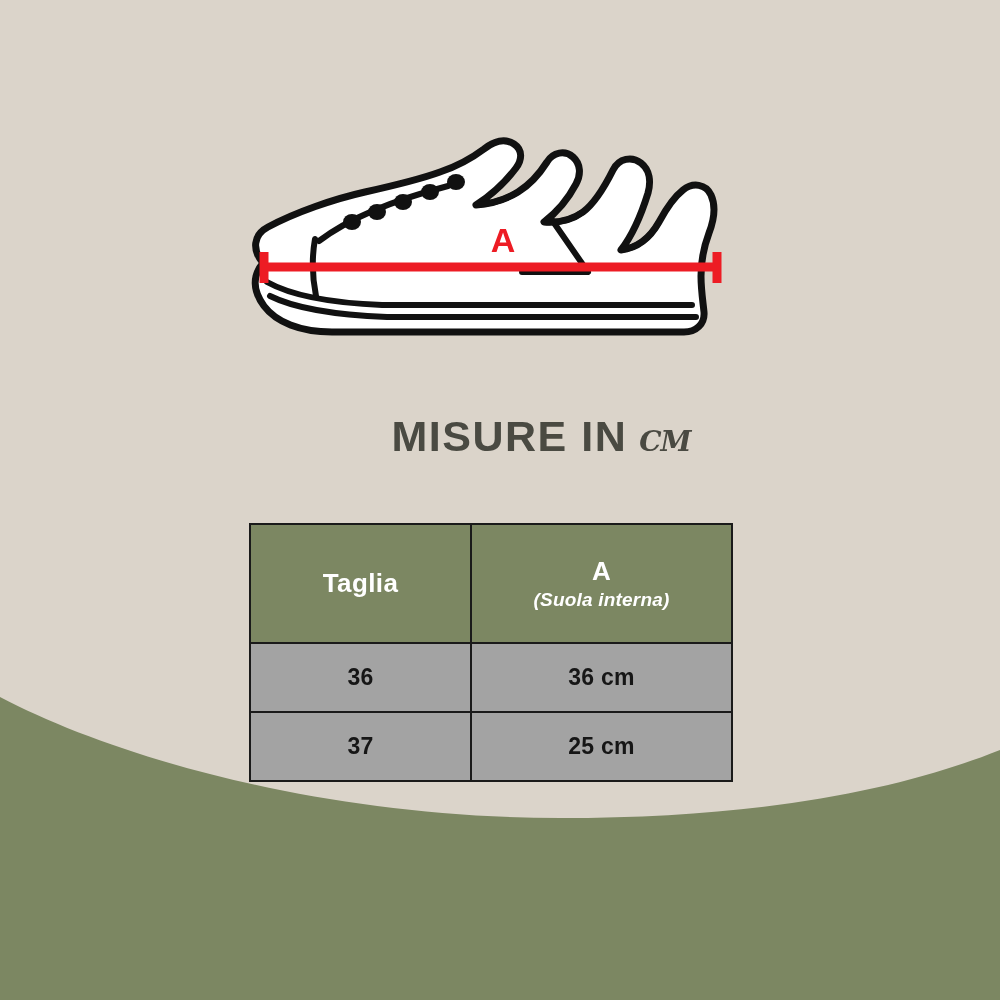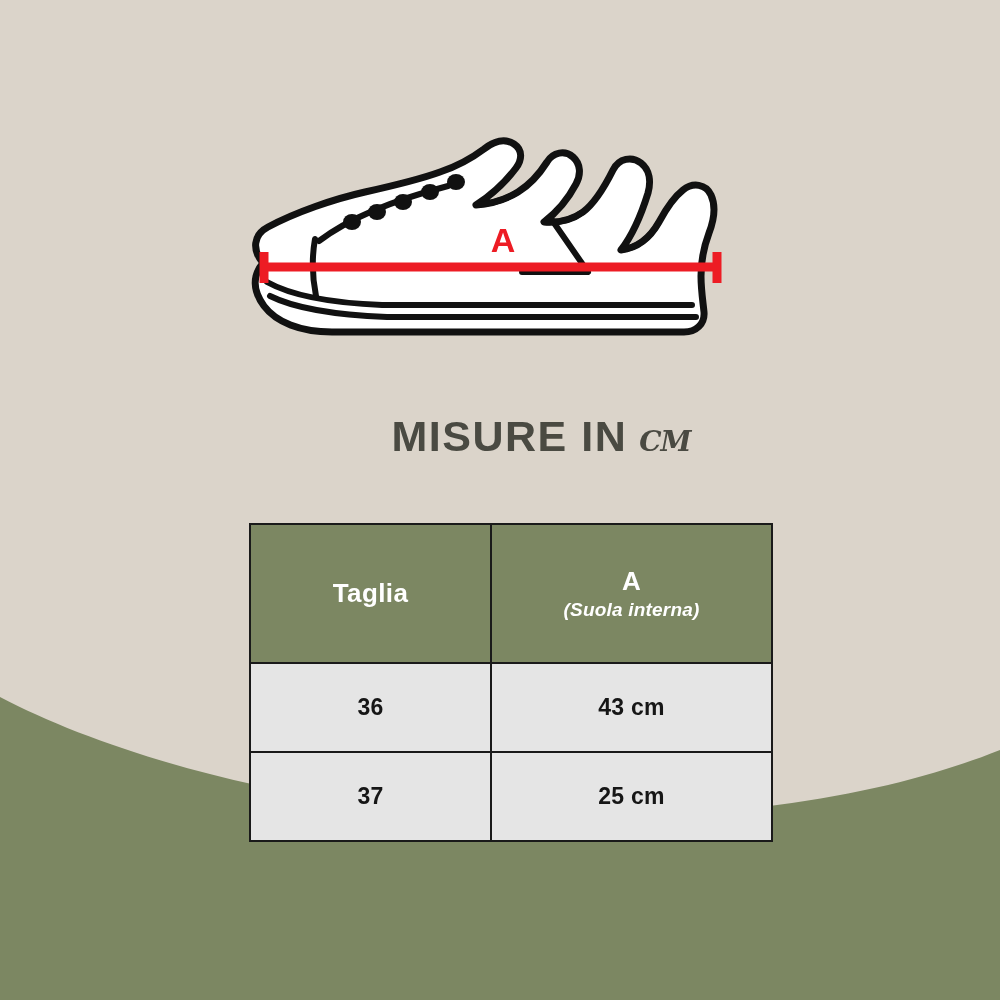--- a/index.html
+++ b/index.html
@@ -65,21 +65,21 @@
     left:249px;top:523px;
     width:478px;
     border-collapse:collapse;
     table-layout:fixed;
     box-shadow:0 0 0 0 transparent;
   }
   .size-table td,.size-table th{
     border:2px solid #1A1A1A;
     text-align:center;
     vertical-align:middle;
-    padding:10px;
+    padding:0;
   }
   .size-table thead th{
     background:#7C8762;
     color:#FFFFFF;
     height:117px;
     font-weight:bold;
     line-height:1.18;
   }
   .size-table thead th .main{
     display:block;
@@ -87,21 +87,21 @@
     letter-spacing:0.4px;
   }
   .size-table thead th .sub{
     display:block;
     font-size:19px;
     letter-spacing:0.2px;
     margin-top:2px;
     font-style:italic;
   }
   .size-table tbody td{
-    background:#e5e5e5;
+    background:#a3a3a3;
     color:#161616;
     height:67px;
     font-size:23px;
     font-weight:bold;
     letter-spacing:0.3px;
   }
   .col-size{width:219px;}
   .col-meas{width:259px;}
 </style>
 </head>
@@ -195,21 +195,21 @@
         </th>
         <th class="col-meas">
           <span class="main">A</span>
           <span class="sub">(Suola interna)</span>
         </th>
       </tr>
     </thead>
     <tbody>
       <tr>
         <td class="col-size">36</td>
-        <td class="col-meas">43 cm</td>
+        <td class="col-meas">36 cm</td>
       </tr>
       <tr>
         <td class="col-size">37</td>
         <td class="col-meas">25 cm</td>
       </tr>
     </tbody>
   </table>
 
 </div>
 

